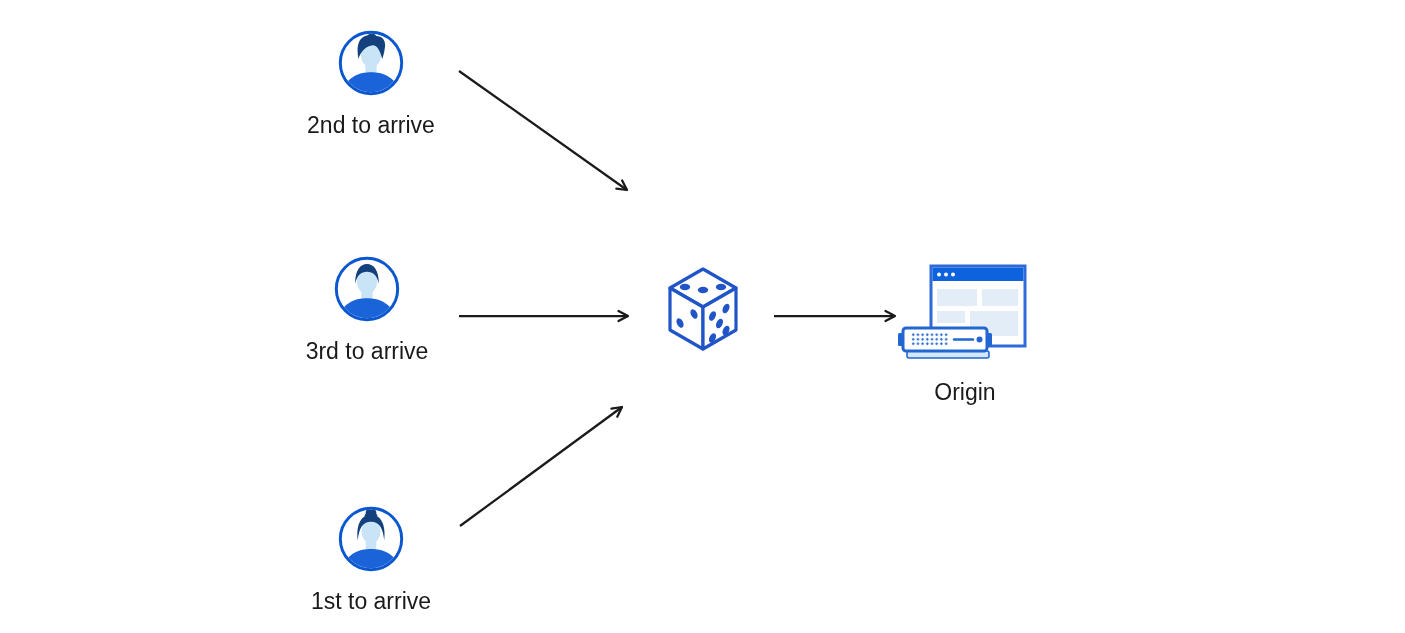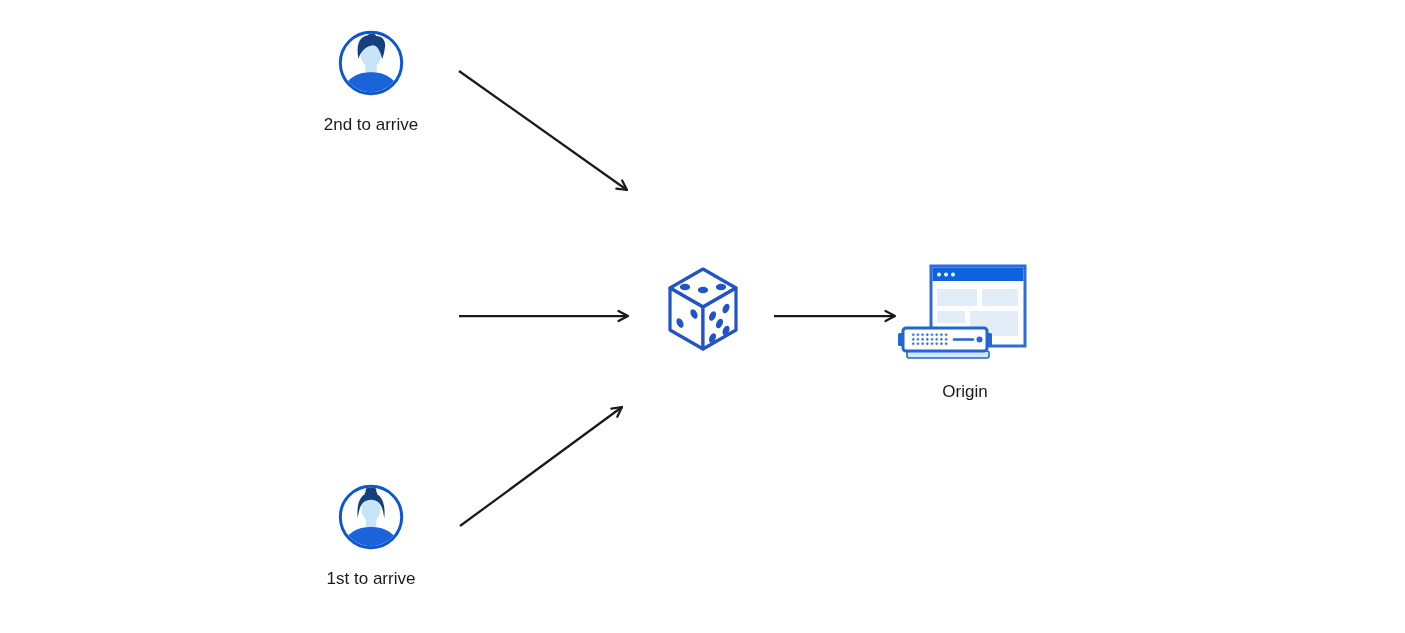--- a/index.html
+++ b/index.html
@@ -19,29 +19,29 @@
   }
   .node {
     position: absolute;
     display: flex;
     flex-direction: column;
     align-items: center;
     width: 160px;
   }
   .node-label {
     margin-top: 18px;
-    font-size: 17px;
+    font-size: 23px;
     line-height: 22px;
     color: #1a1a1a;
     white-space: nowrap;
     text-align: center;
   }
   .node-user-2nd { left: 291px; top: 30px; }
   .node-user-3rd { left: 287px; top: 256px; }
-  .node-user-1st { left: 291px; top: 484px; }
+  .node-user-1st { left: 291px; top: 506px; }
   .node-dice     { left: 629px; top: 266px; width: 148px; }
   .node-origin   { left: 885px; top: 258px; }
   .node-origin .node-label { }
   .avatar-svg { width: 66px; height: 66px; display: block; }
   .dice-svg { width: 74px; height: 86px; display: block; }
   .origin-svg { width: 140px; height: 105px; display: block; }
 </style>
 </head>
 <body>
 
@@ -70,20 +70,37 @@
       <g clip-path="url(#clipA)">
         <rect x="41.5" y="46" width="17" height="22" fill="#c8e4f6"></rect>
         <ellipse cx="50" cy="37" rx="15.5" ry="19.5" fill="#c8e4f6"></ellipse>
         <path d="M31,44 C28,28 29,11 45,8 C48,4 56,4 58,9 C68,9 73,17 71,27 C70,36 68,41 67,44 C64,31 59,23 53,23 C43,24 34,32 31,44 Z" fill="#14407d"></path>
         <path d="M0,104 C12,71 30,64 50,64 C70,64 88,71 100,104 Z" fill="#1a63d9"></path>
       </g>
     </svg>
     <div class="node-label">2nd to arrive</div>
   </div>
 
+  <div class="node node-user-3rd">
+    <svg class="avatar-svg" viewBox="0 0 100 100">
+      <defs>
+          <clipPath id="clipB">
+            <circle cx="50" cy="50" r="44.3"></circle>
+          </clipPath>
+        </defs>
+      <circle cx="50" cy="50" r="46.5" fill="#ffffff" stroke="#0b57d0" stroke-width="4.5"></circle>
+      <g clip-path="url(#clipB)">
+        <rect x="41.5" y="46" width="17" height="22" fill="#c8e4f6"></rect>
+        <ellipse cx="50" cy="38" rx="15.5" ry="19.5" fill="#c8e4f6"></ellipse>
+        <path d="M32,42 C32,21 40,12 50,12 C60,12 68,21 68,42 C65,29 59,24 50,24 C41,24 35,29 32,42 Z" fill="#14407d"></path>
+        <path d="M0,104 C12,71 30,64 50,64 C70,64 88,71 100,104 Z" fill="#1a63d9"></path>
+      </g>
+    </svg>
+    <div class="node-label">3rd to arrive</div>
+  </div>
 
   <div class="node node-user-1st">
     <svg class="avatar-svg" viewBox="0 0 100 100">
       <defs>
           <clipPath id="clipC">
             <circle cx="50" cy="50" r="44.3"></circle>
           </clipPath>
         </defs>
       <circle cx="50" cy="50" r="46.5" fill="#ffffff" stroke="#0b57d0" stroke-width="4.5"></circle>
       <g clip-path="url(#clipC)">

